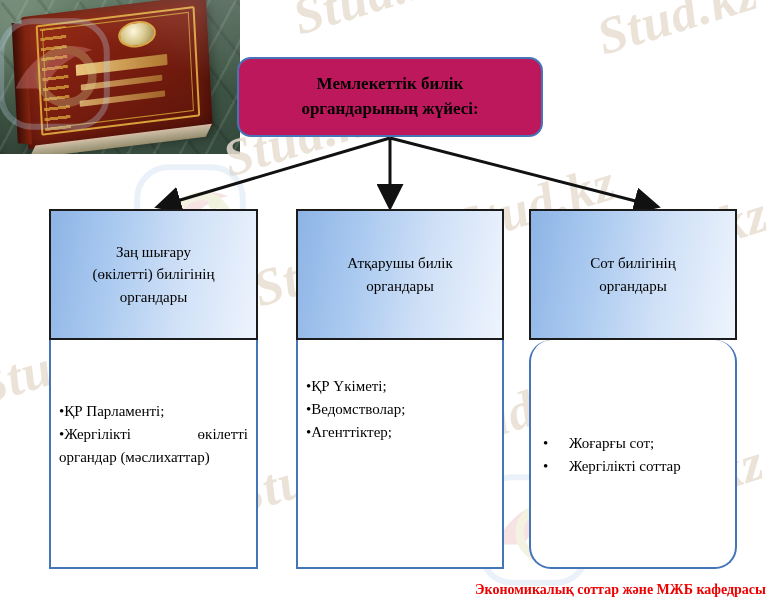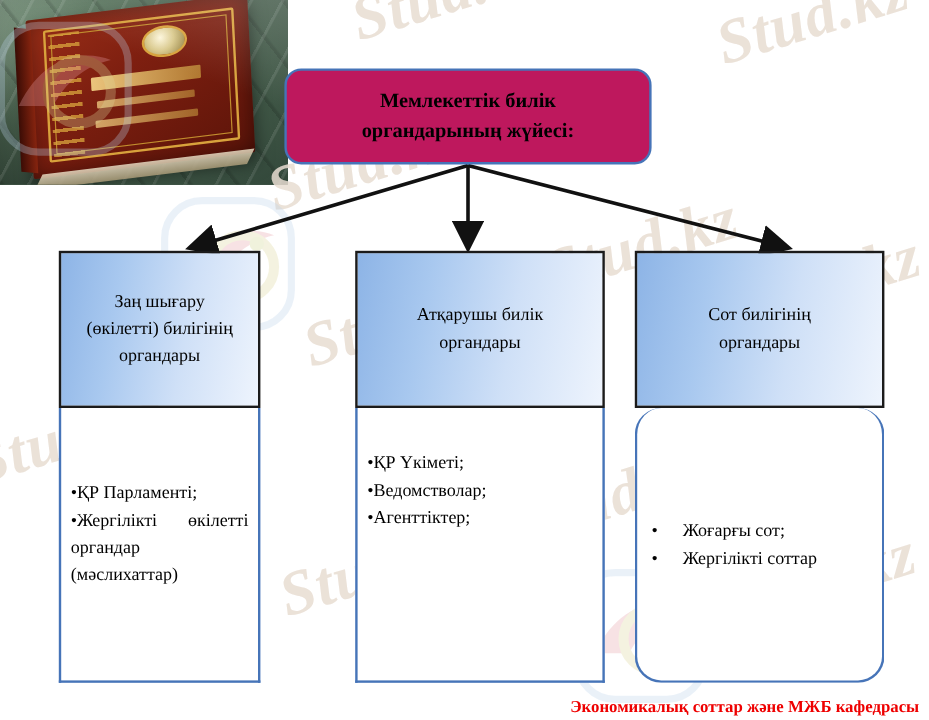--- a/index.html
+++ b/index.html
@@ -189,21 +189,21 @@
     border-top: none;
     background: #ffffff;
     font-size: 15px;
     line-height: 1.52;
     color: #000000;
     padding: 10px 8px 20px 8px;
   }
   .bullets { margin: 0; padding: 0; list-style: none; }
   .bullets li { display: block; white-space: pre-wrap; }
 
-  #col1 { left: 49px; top: 209px; width: 168px; }
+  #col1 { left: 49px; top: 209px; width: 209px; }
   #col1 .col-body { height: 229px; }
   #col1 .bullets { margin-top: 50px; }
   #col1 .bullets li { text-align: justify; }
 
   #col2 { left: 296px; top: 209px; width: 208px; }
   #col2 .col-body { height: 229px; }
   #col2 .bullets { margin-top: 25px; }
 
   #col3 { left: 529px; top: 209px; width: 208px; }
   #col3 .col-body { height: 229px; border-radius: 22px; }

